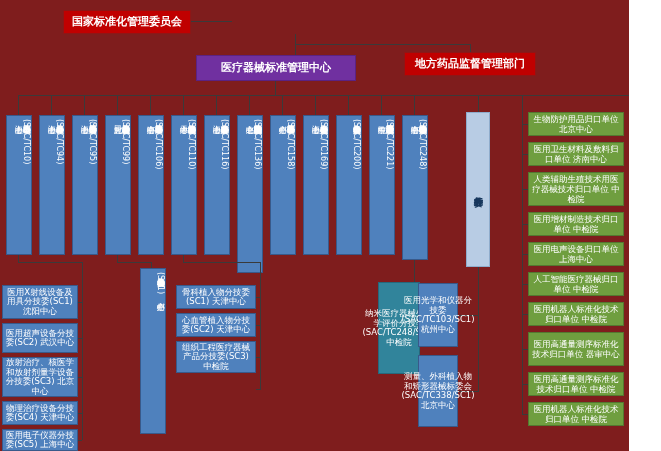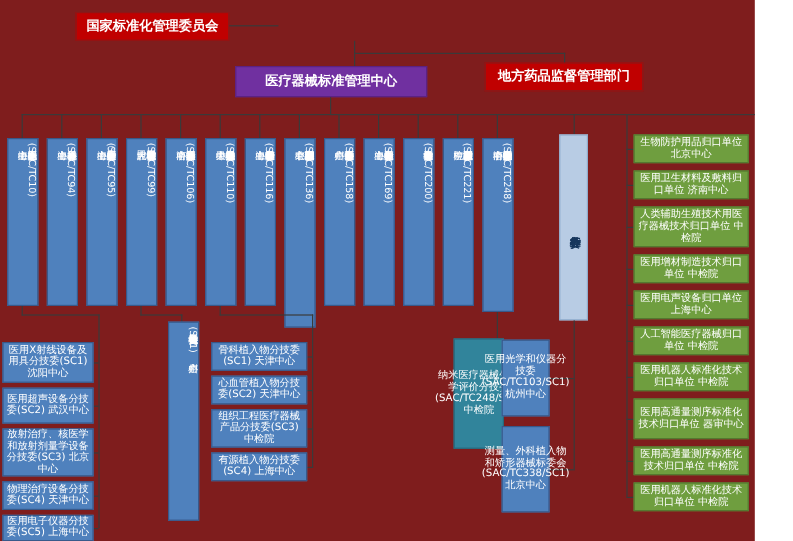--- a/index.html
+++ b/index.html
@@ -161,23 +161,20 @@
   <div class="ln" style="left:256px;top:389px;width:4px;height:1px"></div>
   <div class="node flexc blue sbox" style="left:176px;top:285px;width:80px;height:24px">
       <span>骨科植入物分技委(SC1) 天津中心</span>
     </div>
   <div class="node flexc blue sbox" style="left:176px;top:313px;width:80px;height:24px">
       <span>心血管植入物分技委(SC2) 天津中心</span>
     </div>
   <div class="node flexc blue sbox" style="left:176px;top:341px;width:80px;height:32px">
       <span>组织工程医疗器械产品分技委(SC3) 中检院</span>
     </div>
-  <div class="node flexc blue sbox" style="left:176px;top:377px;width:80px;height:24px">
-      <span>有源植入物分技委(SC4) 上海中心</span>
-    </div>
 
   <div class="ln" style="left:414px;top:260px;width:1px;height:22px"></div>
   <div class="node flexc teal sbox" style="left:378px;top:282px;width:42px;height:92px">
       <span>纳米医疗器械生物学评价分技委(SAC/TC248/SC1) 中检院</span>
     </div>
 
   <div class="ln" style="left:478px;top:267px;width:1px;height:125px"></div>
   <div class="ln" style="left:458px;top:315px;width:20px;height:1px"></div>
   <div class="ln" style="left:458px;top:391px;width:20px;height:1px"></div>
   <div class="node flexc blue sbox" style="left:418px;top:283px;width:40px;height:64px">

